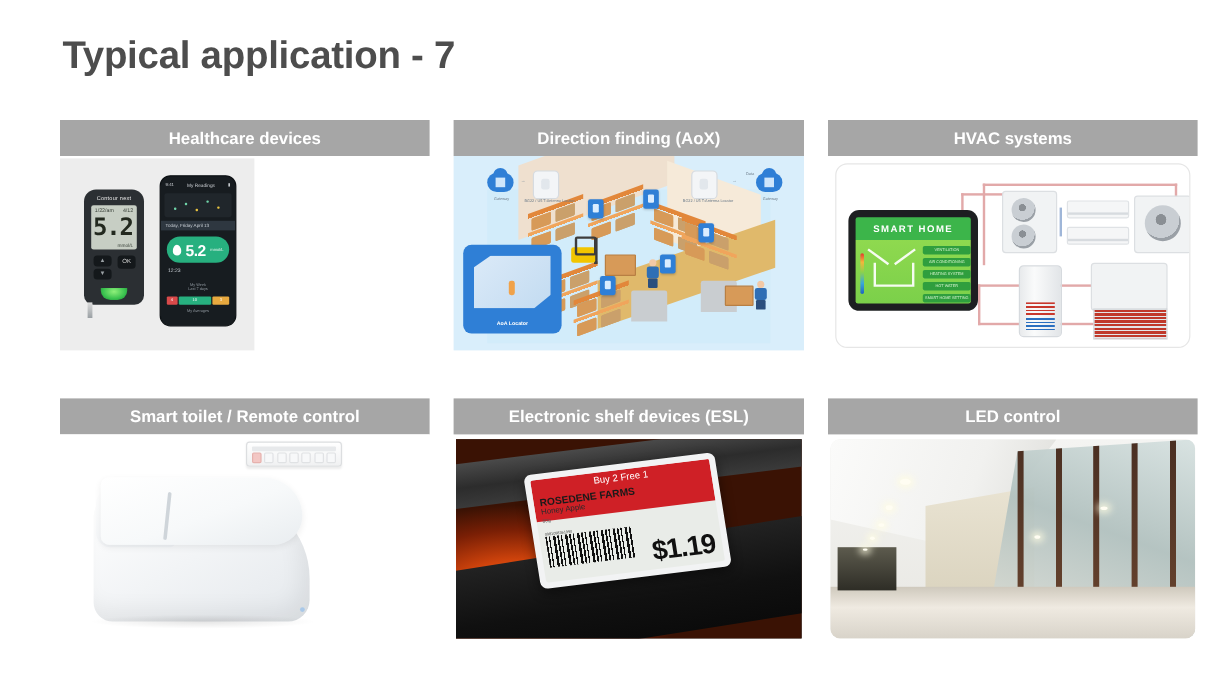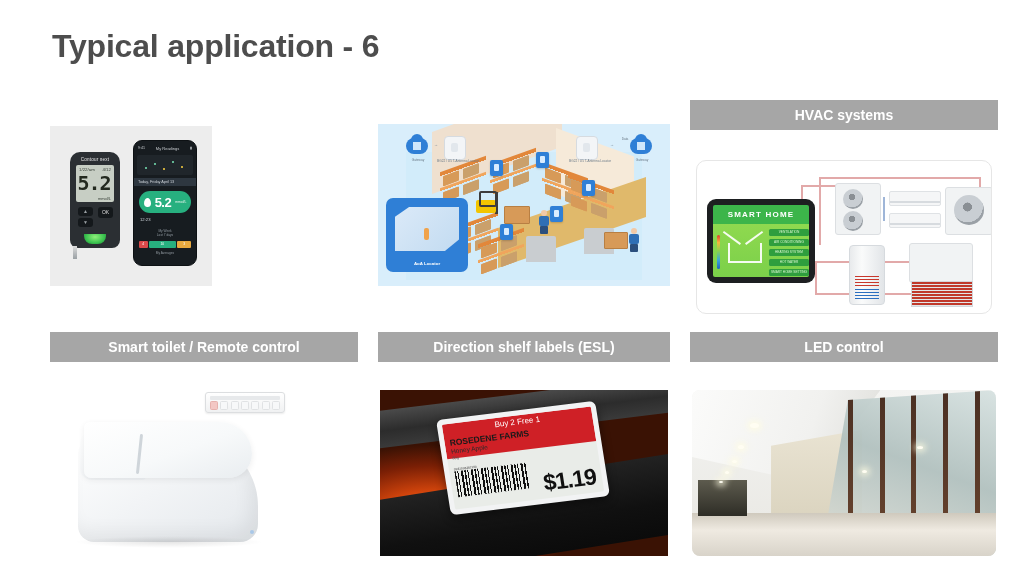--- a/index.html
+++ b/index.html
@@ -36,21 +36,21 @@
 
   .panel-header {
     height: 30px; line-height: 30px;
     background: #a6a6a6;
     color: #ffffff;
     font-size: 14px; font-weight: bold;
     text-align: center;
     white-space: nowrap;
     overflow: hidden;
   }
-  .panel-body { position: relative; width: 100%; margin-top: 24px; }
+  .panel-body { position: relative; width: 100%; }
   .r0 .panel-body { height: 168px; }
   .r1 .panel-body { height: 176px; }
 
   
   .bgm-area {
     position: absolute; left: 0; top: 2px;
     width: 162px; height: 160px;
     background: #ededed;
   }
   .meter {
@@ -464,25 +464,26 @@
   .led-far {
     position: absolute; left: 2%; bottom: 24%; width: 16%; height: 22%;
     background: linear-gradient(#5d5b4e, #2e2d26);
   }
 </style>
 </head>
 <body>
 
 <div class="slide">
 
-  <div class="slide-title">Typical application - 6</div>
+  <div class="slide-title">Typical application - 7</div>
 
   <div class="grid">
 
     <div class="cell c0 r0">
+      <div class="panel-header">Healthcare devices</div>
       <div class="panel-body">
 
         <div class="bgm-area">
 
           <div class="meter">
             <div class="meter-brand">Contour next</div>
             <div class="meter-lcd">
               <div class="lcd-top">
                 <span>1/22/am</span>
                 <span>4/12</span>
@@ -531,20 +532,21 @@
               <span style="flex:1.3;background:#e8a93f;">3</span>
             </div>
             <div class="ph-foot">My Averages</div>
           </div>
         </div>
 
       </div>
     </div>
 
     <div class="cell c1 r0">
+      <div class="panel-header">Direction finding (AoX)</div>
       <div class="panel-body">
         <div class="aox">
 
           <div class="aox-floor"></div>
           <div class="wall-back"></div>
           <div class="wall-right"></div>
           <div class="wall-front"></div>
 
           <div class="dock" style="left:148px; top:112px;"></div>
           <div class="dock" style="left:206px; top:104px;"></div>
@@ -683,21 +685,21 @@
             <div class="coil-blue" style="left:5px; top:43px; width:24px; height:11px;"></div>
           </div>
 
           <div class="hvac-unit" style="left:212px; top:82px; width:62px; height:38px;"></div>
           <div class="rad" style="left:214px; top:120px; width:60px; height:24px;"></div>
         </div>
       </div>
     </div>
 
     <div class="cell c1 r1">
-      <div class="panel-header">Direction shelf labels (ESL)</div>
+      <div class="panel-header">Electronic shelf devices (ESL)</div>
       <div class="panel-body">
         <div class="esl-photo">
           <div class="esl-shelfbar"></div>
           <div class="esl-shelfbar2"></div>
           <div class="esl-green"></div>
 
           <div class="esl-tag">
             <div class="esl-screen">
               <div class="esl-banner">Buy 2 Free 1</div>
               <div class="esl-brand">ROSEDENE FARMS</div>

